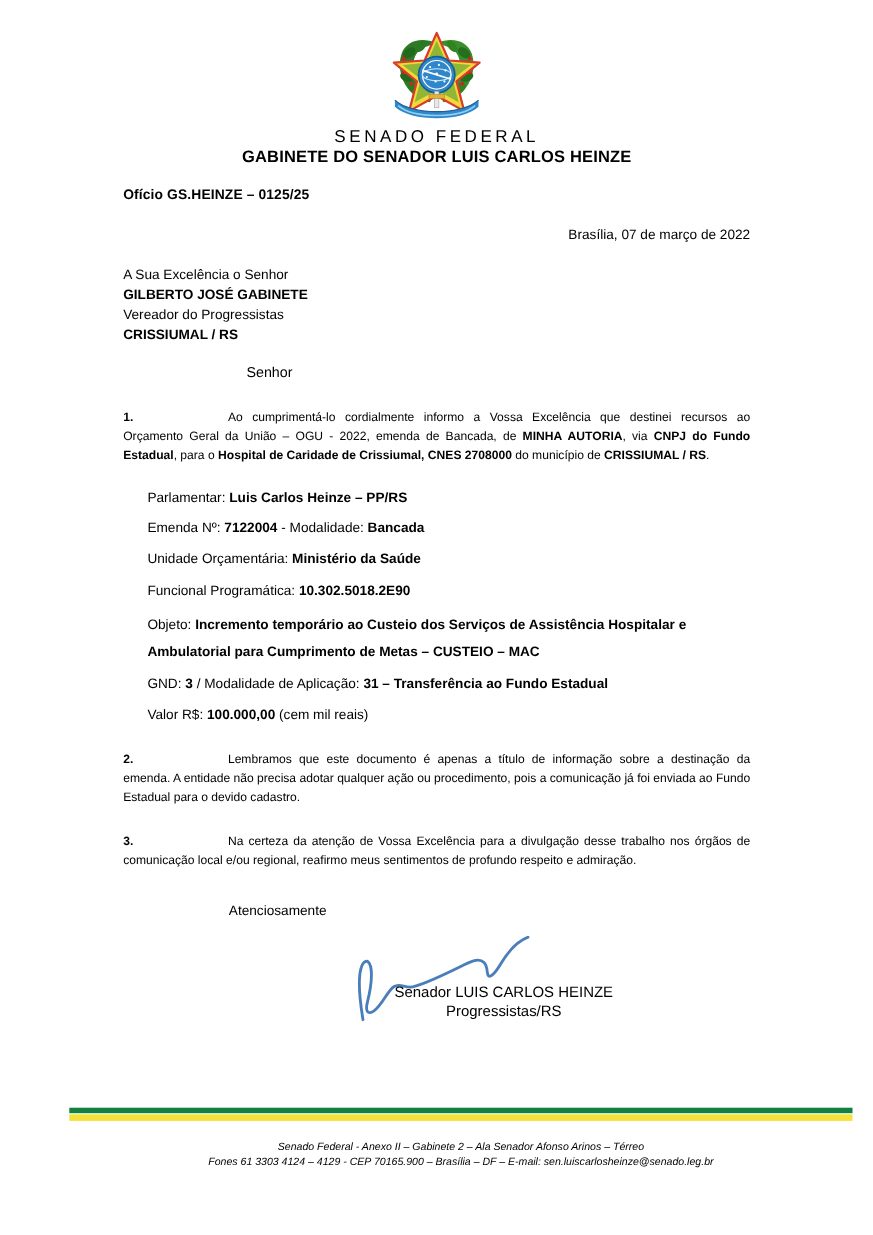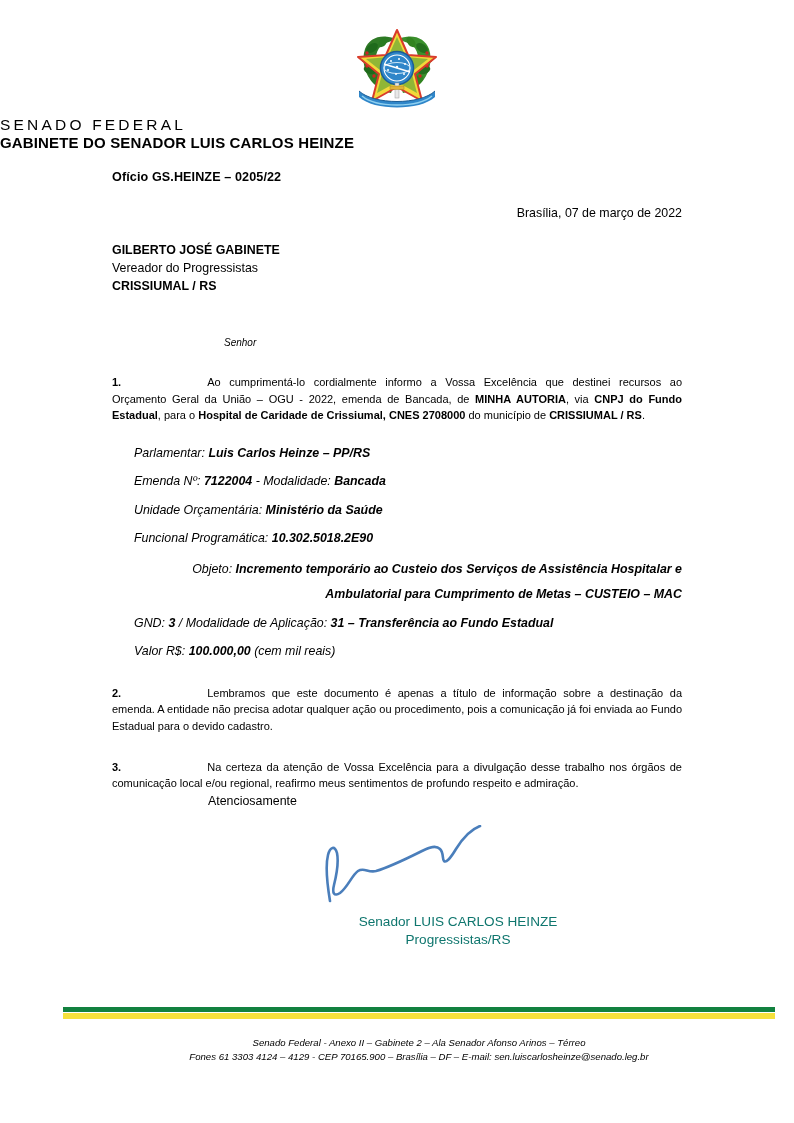--- a/index.html
+++ b/index.html
@@ -15,20 +15,21 @@
     color: #000000;
     overflow: hidden;
   }
 
   
   #letterhead {
     position: absolute;
     top: 22px;
     left: 0;
     width: 794px;
+    text-align: center;
   }
   #coat-of-arms {
     display: block;
     margin: 0 auto;
   }
   #org-name {
     font-size: 15.5px;
     letter-spacing: 3.2px;
     font-weight: 400;
     margin-top: 2px;
@@ -64,54 +65,52 @@
     font-size: 12.4px;
   }
 
   #recipient-block {
     margin-top: 18px;
     line-height: 1.46;
   }
   #recipient-block div { white-space: nowrap; }
 
   #salutation {
-    margin-top: 40px;
+    margin-top: 16px;
     padding-left: 112px;
-    font-size: 10px;
-    font-style: italic;
+    font-size: 13px;
   }
 
   .para {
     margin-top: 24px;
     text-align: justify;
     line-height: 1.52;
     font-size: 11px;
   }
   .para .num { font-weight: bold; }
   .para .gap { display: inline-block; width: 86px; }
 
   
   #details {
     margin-top: 20px;
     padding-left: 22px;
-    font-style: italic;
   }
   #details .detail-line {
     line-height: 1.48;
     margin-bottom: 10px;
     font-size: 12.4px;
   }
   #details .detail-line.objeto {
     line-height: 1.95;
     margin-bottom: 8px;
-    text-align: right;
   }
 
   
   #closing {
+    margin-top: 28px;
     padding-left: 96px;
     font-size: 12.4px;
   }
   #signature-area {
     position: relative;
     margin-top: 14px;
     height: 78px;
   }
   #signature-ink {
     position: absolute;
@@ -120,22 +119,21 @@
     pointer-events: none;
   }
   #signature-name {
     position: absolute;
     left: 196px;
     top: 42px;
     width: 300px;
     text-align: center;
     font-size: 13.6px;
     line-height: 1.32;
-    color: #0f766e;
-    margin-top: 46px;
+    color: #000000;
   }
 
   
   #footer {
     position: absolute;
     left: 63px;
     top: 1007px;
     width: 712px;
   }
   #footer-bar-green {
@@ -213,25 +211,26 @@
     <path d="M14 138 C44 166 136 166 166 138" fill="none" stroke="#1b5d96" stroke-width="2"></path>
     <path d="M20 148 C48 172 132 172 160 148" fill="none" stroke="#8fd0f0" stroke-width="3"></path>
   </svg>
 
   <div id="org-name">SENADO FEDERAL</div>
   <div id="office-name">GABINETE DO SENADOR LUIS CARLOS HEINZE</div>
 </div>
 
 <div id="doc-body">
 
-  <div id="oficio-number">Ofício GS.HEINZE – 0205/22</div>
+  <div id="oficio-number">Ofício GS.HEINZE – 0125/25</div>
 
   <div id="place-date">Brasília, 07 de março de 2022</div>
 
   <div id="recipient-block">
+    <div>A Sua Excelência o Senhor</div>
     <div class="b">GILBERTO JOSÉ GABINETE</div>
     <div>Vereador do Progressistas</div>
     <div class="b">CRISSIUMAL / RS</div>
   </div>
 
   <div id="salutation">Senhor</div>
 
   <div class="para">
     <span class="num">1.</span><span class="gap"></span><span>Ao cumprimentá-lo cordialmente informo a Vossa Excelência que destinei recursos ao Orçamento Geral da União – OGU - 2022, emenda de Bancada, de </span><span class="b">MINHA AUTORIA</span><span>, via </span><span class="b">CNPJ do Fundo Estadual</span><span>, para o </span><span class="b">Hospital de Caridade de Crissiumal, CNES 2708000</span><span> do município de </span><span class="b">CRISSIUMAL / RS</span><span>.</span>
   </div>

